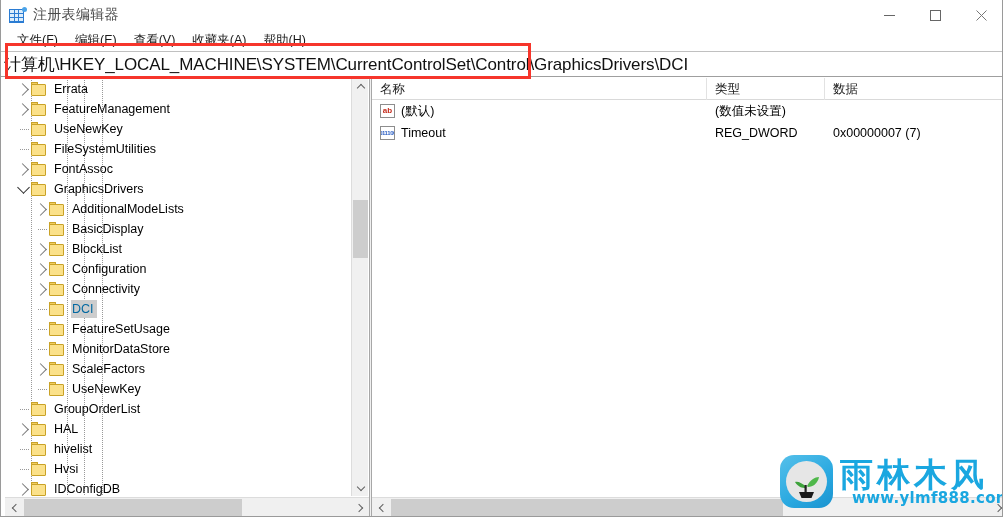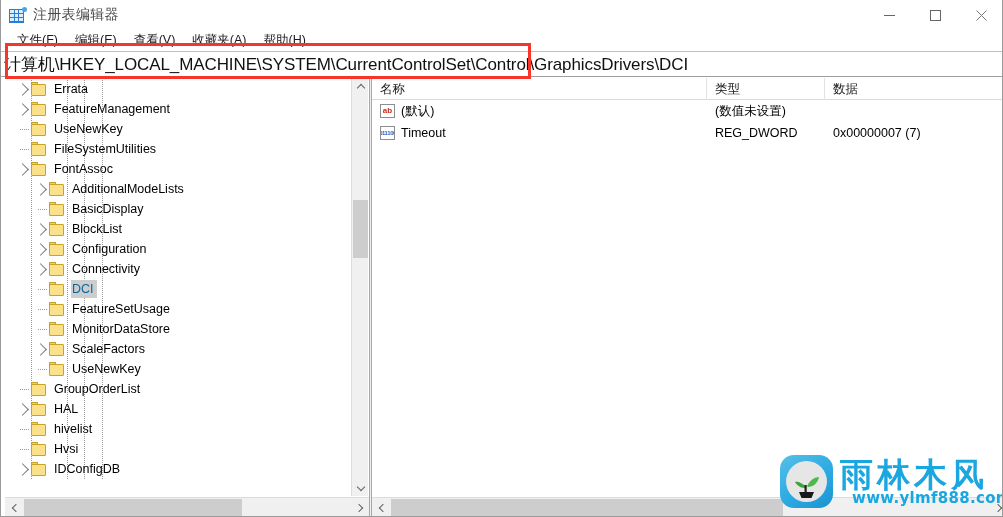--- a/index.html
+++ b/index.html
@@ -440,20 +440,31 @@
               <div class="twist">
                 <span class="chev right"></span>
               </div>
               <div class="folder">
                 <span class="tab"></span>
                 <span class="body"></span>
               </div>
               <span class="tlabel">FontAssoc</span>
             </div>
             <div class="trow">
+              <div style="flex: 0 0 auto; width: 10px; height: 20px;"></div>
+              <div class="twist">
+                <span class="chev down"></span>
+              </div>
+              <div class="folder">
+                <span class="tab"></span>
+                <span class="body"></span>
+              </div>
+              <span class="tlabel">GraphicsDrivers</span>
+            </div>
+            <div class="trow">
               <div style="flex: 0 0 auto; width: 28px; height: 20px;"></div>
               <div class="twist">
                 <span class="chev right"></span>
               </div>
               <div class="folder">
                 <span class="tab"></span>
                 <span class="body"></span>
               </div>
               <span class="tlabel">AdditionalModeLists</span>
             </div>

